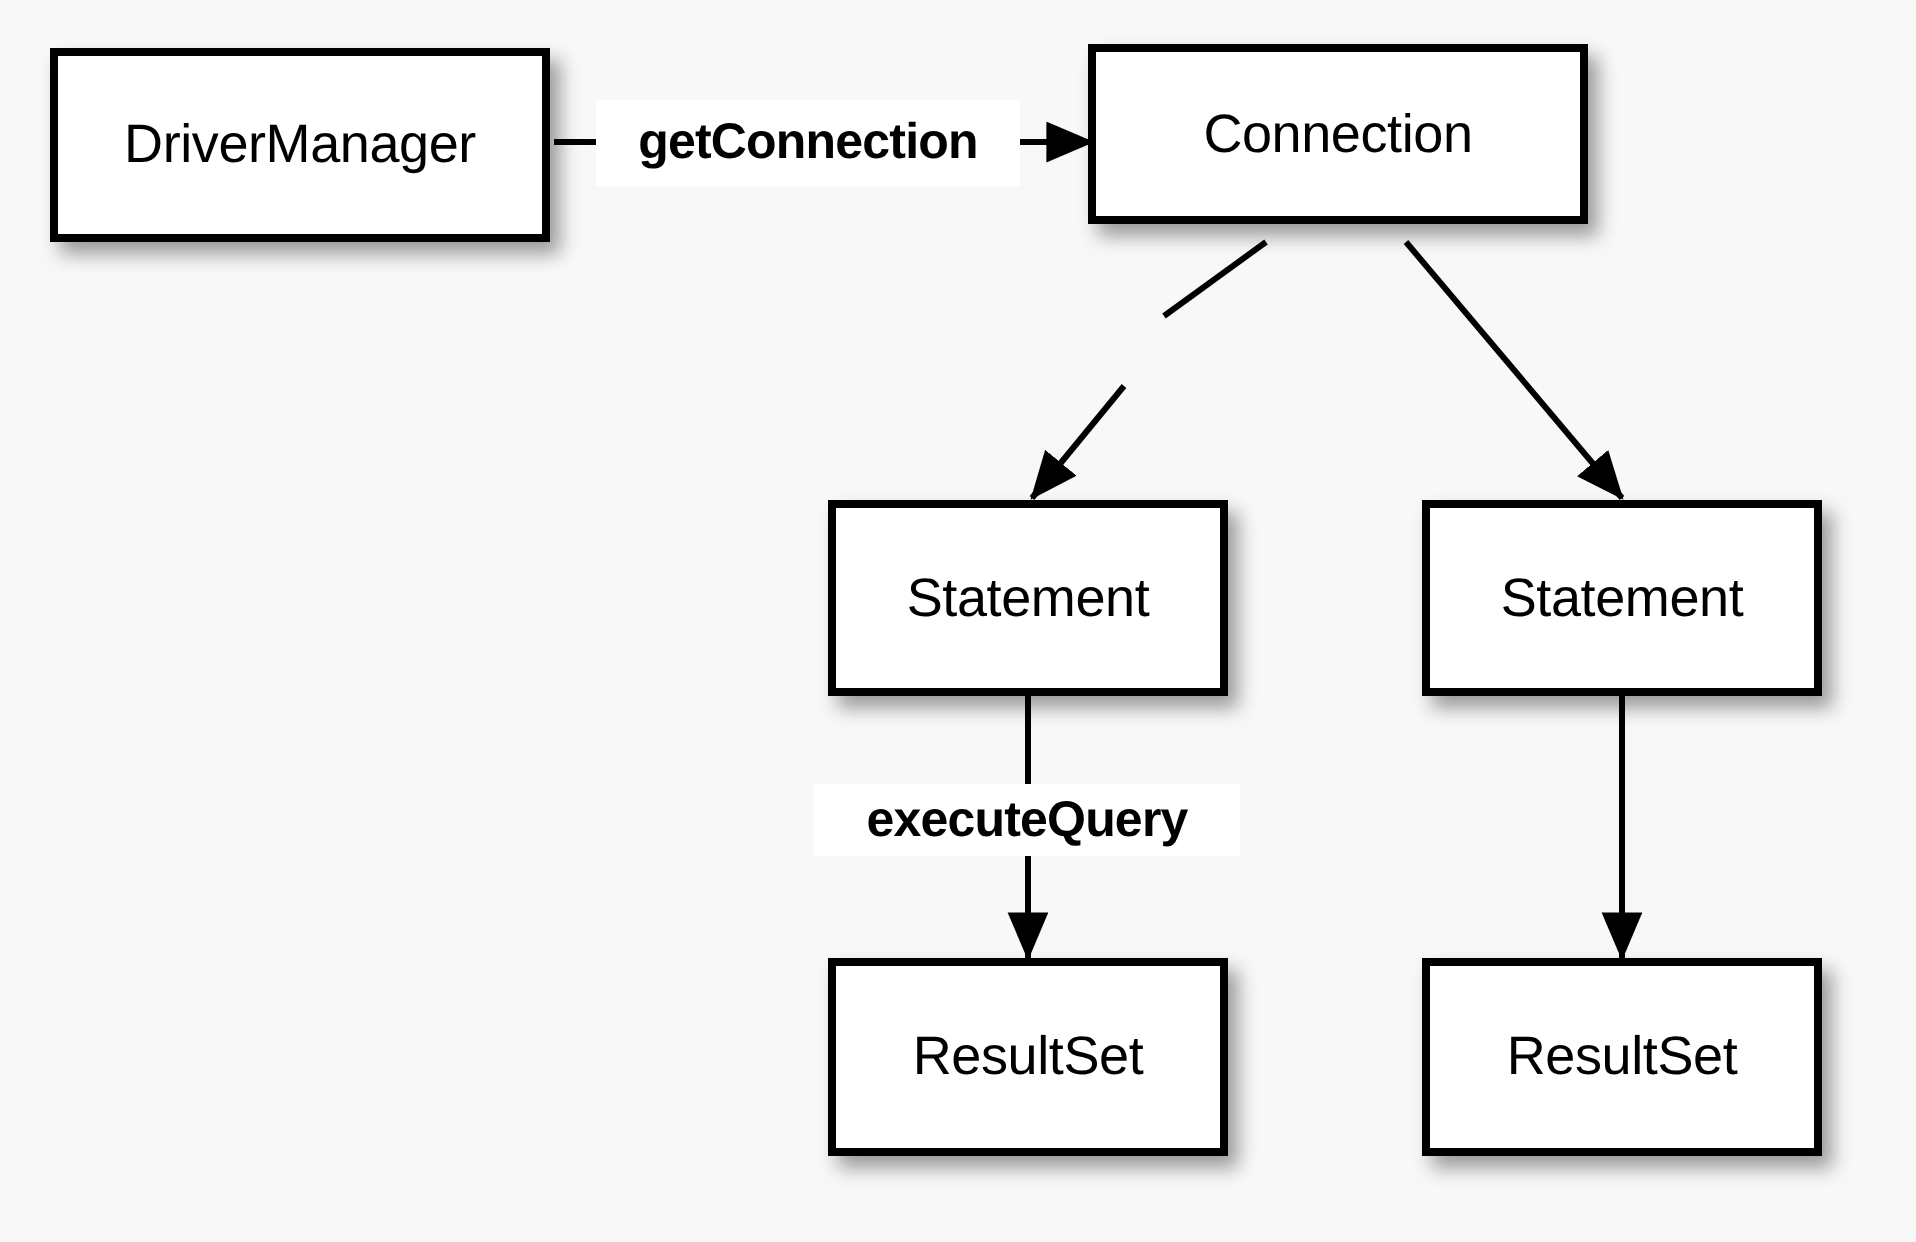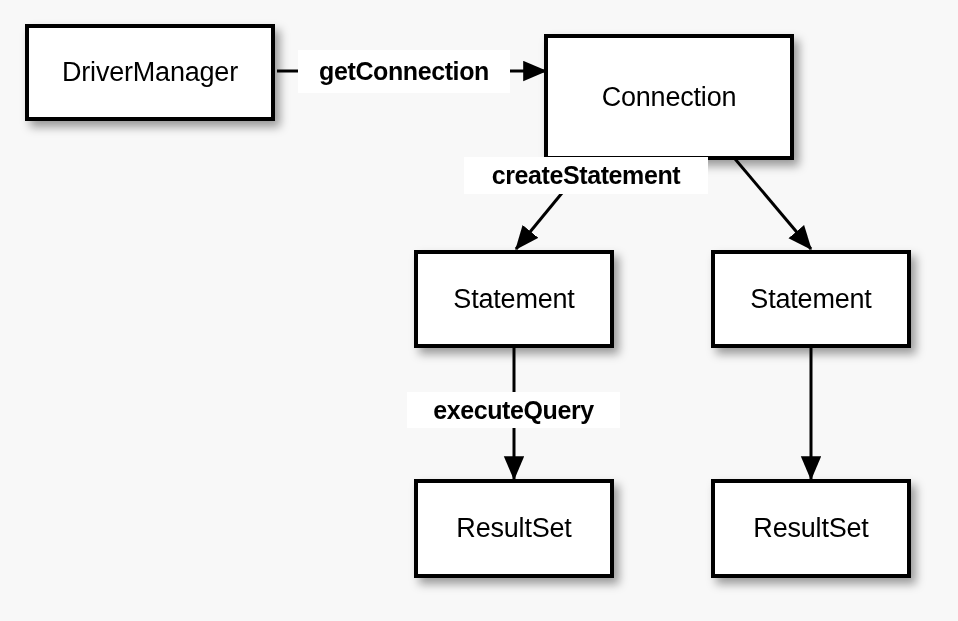--- a/index.html
+++ b/index.html
@@ -87,21 +87,21 @@
 
     <line x1="514" y1="428" x2="514" y2="479" stroke="#000000" stroke-width="3" marker-end="url(#arrowhead)"></line>
 
     <line x1="811" y1="348" x2="811" y2="479" stroke="#000000" stroke-width="3" marker-end="url(#arrowhead)"></line>
   </svg>
 
   <div class="node-box" style="left:25px; top:24px; width:250px; height:97px;">
     <span class="node-label">DriverManager</span>
   </div>
 
-  <div class="node-box" style="left:544px; top:34px; width:250px; height:126px;">
+  <div class="node-box" style="left:544px; top:22px; width:250px; height:90px;">
     <span class="node-label">Connection</span>
   </div>
 
   <div class="node-box" style="left:414px; top:250px; width:200px; height:98px;">
     <span class="node-label">Statement</span>
   </div>
 
   <div class="node-box" style="left:711px; top:250px; width:200px; height:98px;">
     <span class="node-label">Statement</span>
   </div>
@@ -109,17 +109,16 @@
   <div class="node-box" style="left:414px; top:479px; width:200px; height:99px;">
     <span class="node-label">ResultSet</span>
   </div>
 
   <div class="node-box" style="left:711px; top:479px; width:200px; height:99px;">
     <span class="node-label">ResultSet</span>
   </div>
 
   <div class="edge-label" style="left:298px; top:50px; width:212px; height:43px;">getConnection</div>
 
-  <div class="edge-label" style="left:464px; top:157px; width:244px; height:37px;">createStatement</div>
 
   <div class="edge-label" style="left:407px; top:392px; width:213px; height:36px;">executeQuery</div>
 
 </div>
 
 </body></html>

